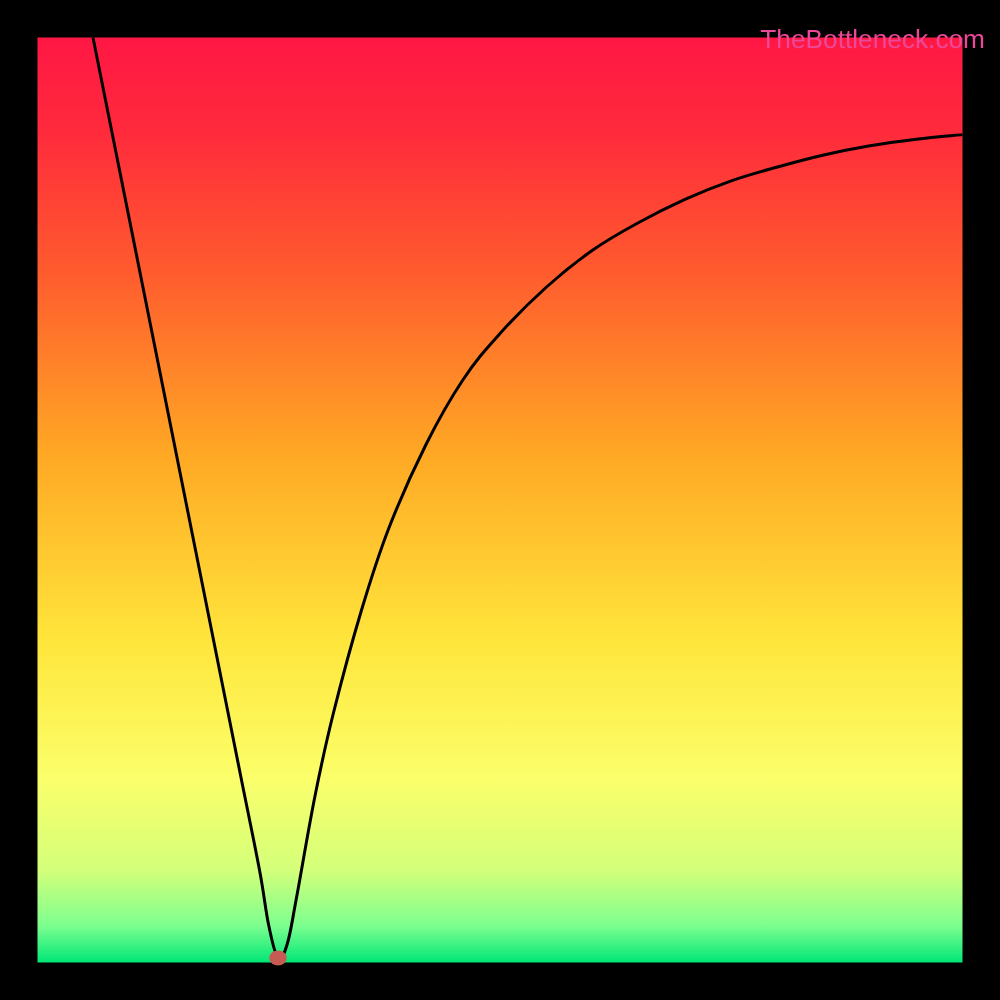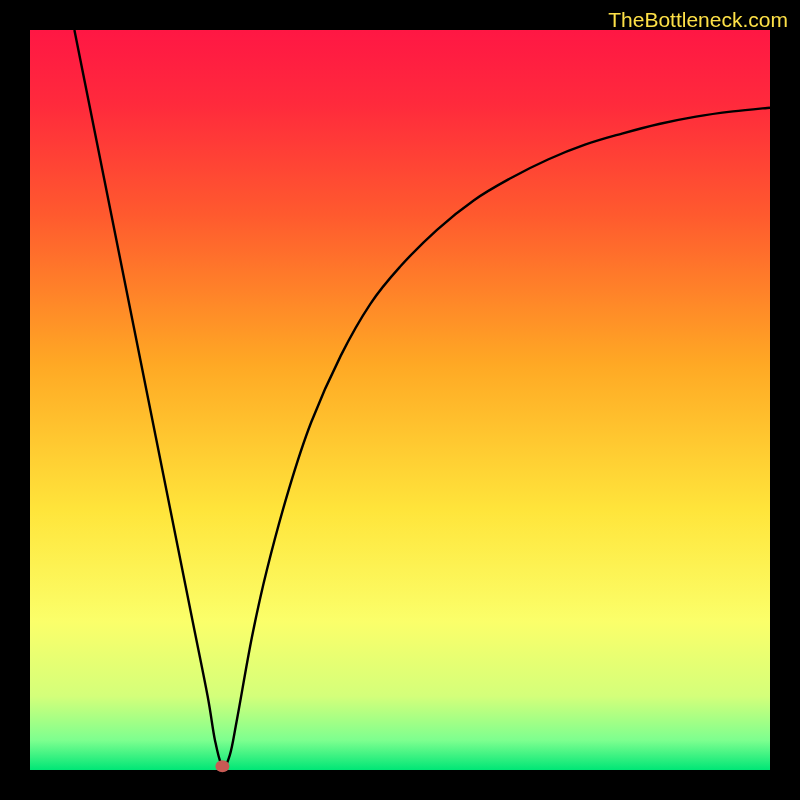--- a/index.html
+++ b/index.html
@@ -12,23 +12,23 @@
     font-family: Arial, Helvetica, sans-serif;
   }
   .frame {
     width: 800px;
     height: 800px;
     background: #000;
     position: relative;
   }
   .watermark {
     position: absolute;
-    top: 8px;
+    top: 20px;
     right: 12px;
-    color: #fde047;
+    color: #ec4899;
     font-size: 21px;
     font-weight: 400;
     letter-spacing: 0px;
     user-select: none;
   }
   svg {
     display: block;
   }
 </style>
 </head>

